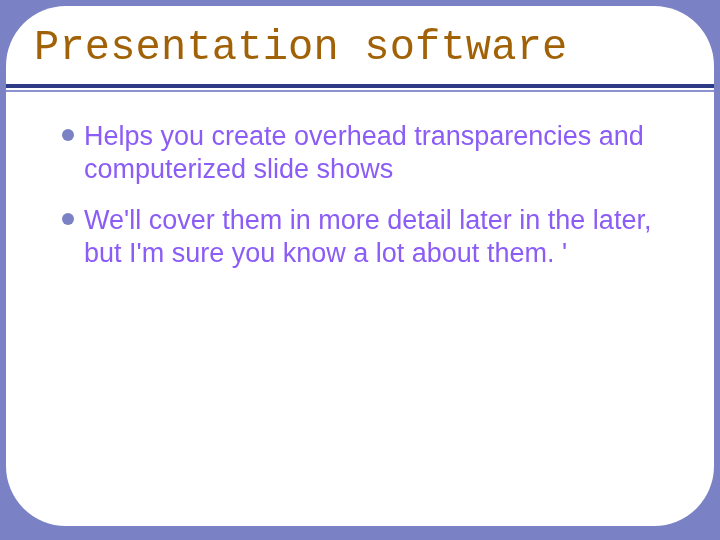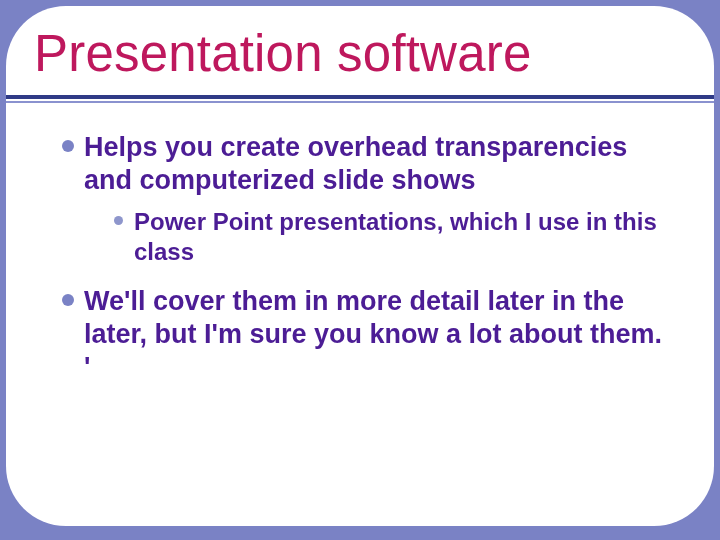--- a/index.html
+++ b/index.html
@@ -15,39 +15,39 @@
     left: 6px;
     right: 6px;
     bottom: 14px;
     background: #ffffff;
     border-radius: 60px;
   }
   .title-wrap {
     padding: 18px 20px 6px 28px;
   }
   .title {
-    font-size: 51px;
+    font-size: 42px;
     font-weight: 400;
-    color: #be185d;
+    color: #a16207;
     letter-spacing: 0.2px;
+    font-family: Liberation Mono, monospace;
   }
   .rule-thick {
     height: 4px;
     background: #2f3a86;
     margin: 6px 0 0 0;
   }
   .rule-thin {
     height: 2px;
     background: #8a92cf;
     margin: 2px 0 0 0;
   }
   .content {
     padding: 28px 50px 0 56px;
-    color: #4c1d95;
-    font-weight: bold;
+    color: #8b5cf6;
   }
   .l1 {
     font-size: 27px;
     line-height: 1.22;
     margin-bottom: 18px;
     position: relative;
     padding-left: 22px;
   }
   .l1 .dot {
     position: absolute;
@@ -86,26 +86,20 @@
     <div class="title">Presentation software</div>
   </div>
   <div class="rule-thick"></div>
   <div class="rule-thin"></div>
 
   <div class="content">
 
     <div class="l1">
       <span class="dot"></span>
       <span>Helps you create overhead transparencies and computerized slide shows</span>
-      <div class="l2wrap">
-        <div class="l2">
-          <span class="dot"></span>
-          <span>Power Point presentations, which I use in this class</span>
-        </div>
-      </div>
     </div>
 
     <div class="l1">
       <span class="dot"></span>
       <span>We'll cover them in more detail later in the later, but I'm sure you know a lot about them. '</span>
     </div>
 
   </div>
 </div>
 

